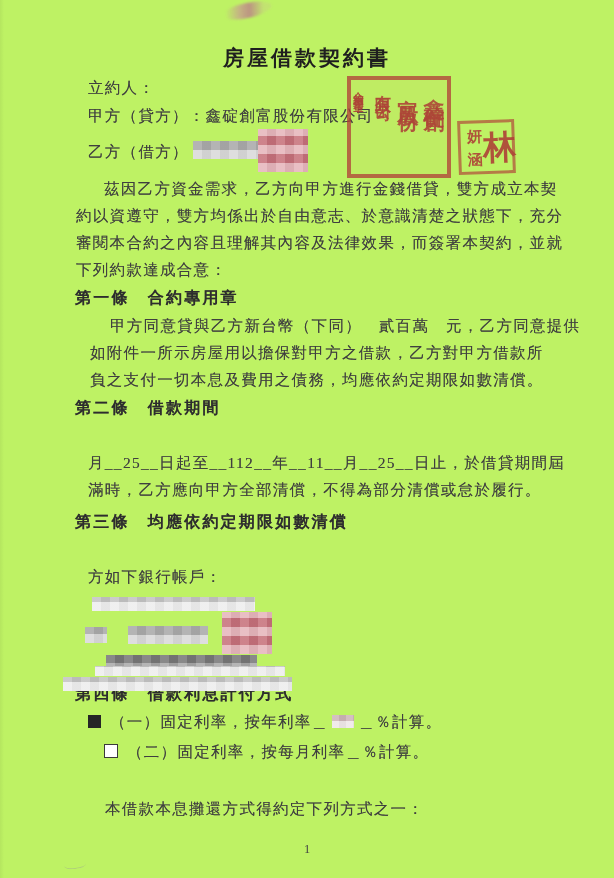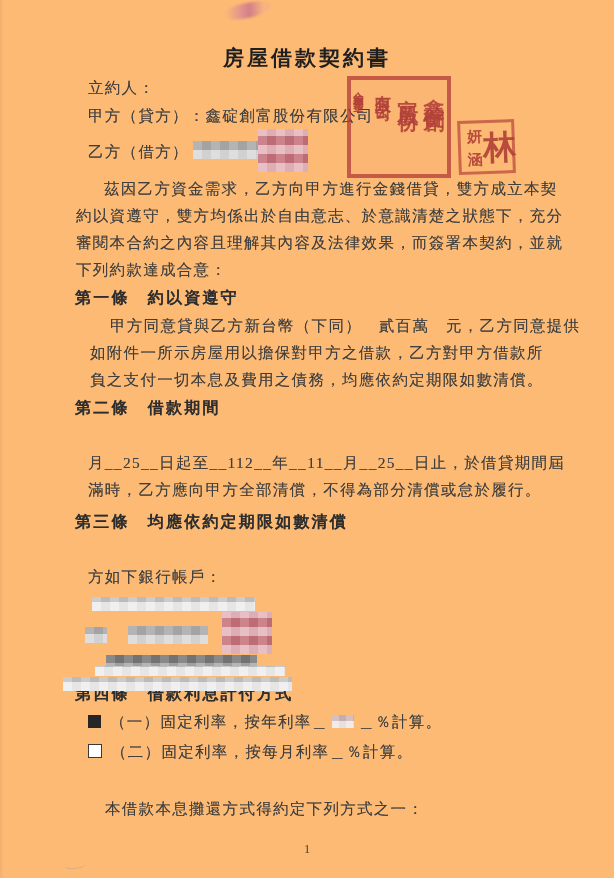--- a/index.html
+++ b/index.html
@@ -1,17 +1,17 @@
 <!DOCTYPE html>
 <html><head>
 <meta charset="utf-8">
 <style>
   html,body{margin:0;padding:0;background:#ffffff;}
   .page{
-    position:relative;width:614px;height:878px;background:#fdba74;
+    position:relative;width:614px;height:878px;background:#bef264;
     font-family:"Liberation Serif","DejaVu Serif",serif;
     overflow:hidden;
   }
   .page::before{
     content:'';position:absolute;left:0;top:0;bottom:0;width:4px;
     background:linear-gradient(90deg,rgba(0,0,0,.05),rgba(0,0,0,0));z-index:0;
   }
   .title{
     position:absolute;left:0;right:0;top:44px;margin:0;text-align:center;
     font-size:21px;font-weight:700;letter-spacing:3px;color:#1f1f1f;z-index:1;
@@ -110,21 +110,21 @@
       <span>涵</span>
     </div>
     <div class="ns-right">林</div>
   </div>
 
   <div class="tl" style="left:104px;top:179px">茲因乙方資金需求，乙方向甲方進行金錢借貸，雙方成立本契</div>
   <div class="tl" style="left:76px;top:206px">約以資遵守，雙方均係出於自由意志、於意識清楚之狀態下，充分</div>
   <div class="tl" style="left:76px;top:233px">審閱本合約之內容且理解其內容及法律效果，而簽署本契約，並就</div>
   <div class="tl" style="left:76px;top:260px">下列約款達成合意：</div>
 
-  <div class="tl head" style="left:75px;top:288px">第一條　約以資遵守</div>
+  <div class="tl head" style="left:75px;top:288px">第一條　合約專用章</div>
   <div class="tl" style="left:110px;top:316px">甲方同意貸與乙方新台幣（下同）　貳百萬　元，乙方同意提供</div>
   <div class="tl" style="left:90px;top:343px">如附件一所示房屋用以擔保對甲方之借款，乙方對甲方借款所</div>
   <div class="tl" style="left:90px;top:370px">負之支付一切本息及費用之債務，均應依約定期限如數清償。</div>
 
   <div class="tl head" style="left:75px;top:398px">第二條　借款期間</div>
   <div class="tl" style="left:88px;top:453px">月__25__日起至__112__年__11__月__25__日止，於借貸期間屆</div>
   <div class="tl" style="left:88px;top:480px">滿時，乙方應向甲方全部清償，不得為部分清償或怠於履行。</div>
 
   <div class="tl head" style="left:75px;top:512px">第三條　均應依約定期限如數清償</div>
   <div class="tl" style="left:88px;top:567px">方如下銀行帳戶：</div>
@@ -135,21 +135,21 @@
   <div class="mz rz" style="left:222px;top:612px;width:50px;height:42px"></div>
   <div class="mz g3" style="left:106px;top:655px;width:151px;height:17px"></div>
 
   <div class="tl head" style="left:75px;top:684px">第四條　借款利息計付方式</div>
   <div class="mz g1" style="left:95px;top:666px;width:190px;height:10px"></div>
   <div class="mz g1" style="left:63px;top:677px;width:229px;height:14px"></div>
 
   <div class="tl" style="left:88px;top:712px">
     <span class="cb filled"></span><span>（一）固定利率，按年利率＿</span><span class="inline-mz"></span><span>＿％計算。</span>
   </div>
-  <div class="tl" style="left:88px;top:742px">
+  <div class="tl" style="left:104px;top:742px">
     <span class="cb empty"></span><span>（二）固定利率，按每月利率＿％計算。</span>
   </div>
 
   <div class="tl" style="left:105px;top:799px">本借款本息攤還方式得約定下列方式之一：</div>
 
   <div class="pagenum">1</div>
   <div class="artifact"></div>
 
 </div>
 

